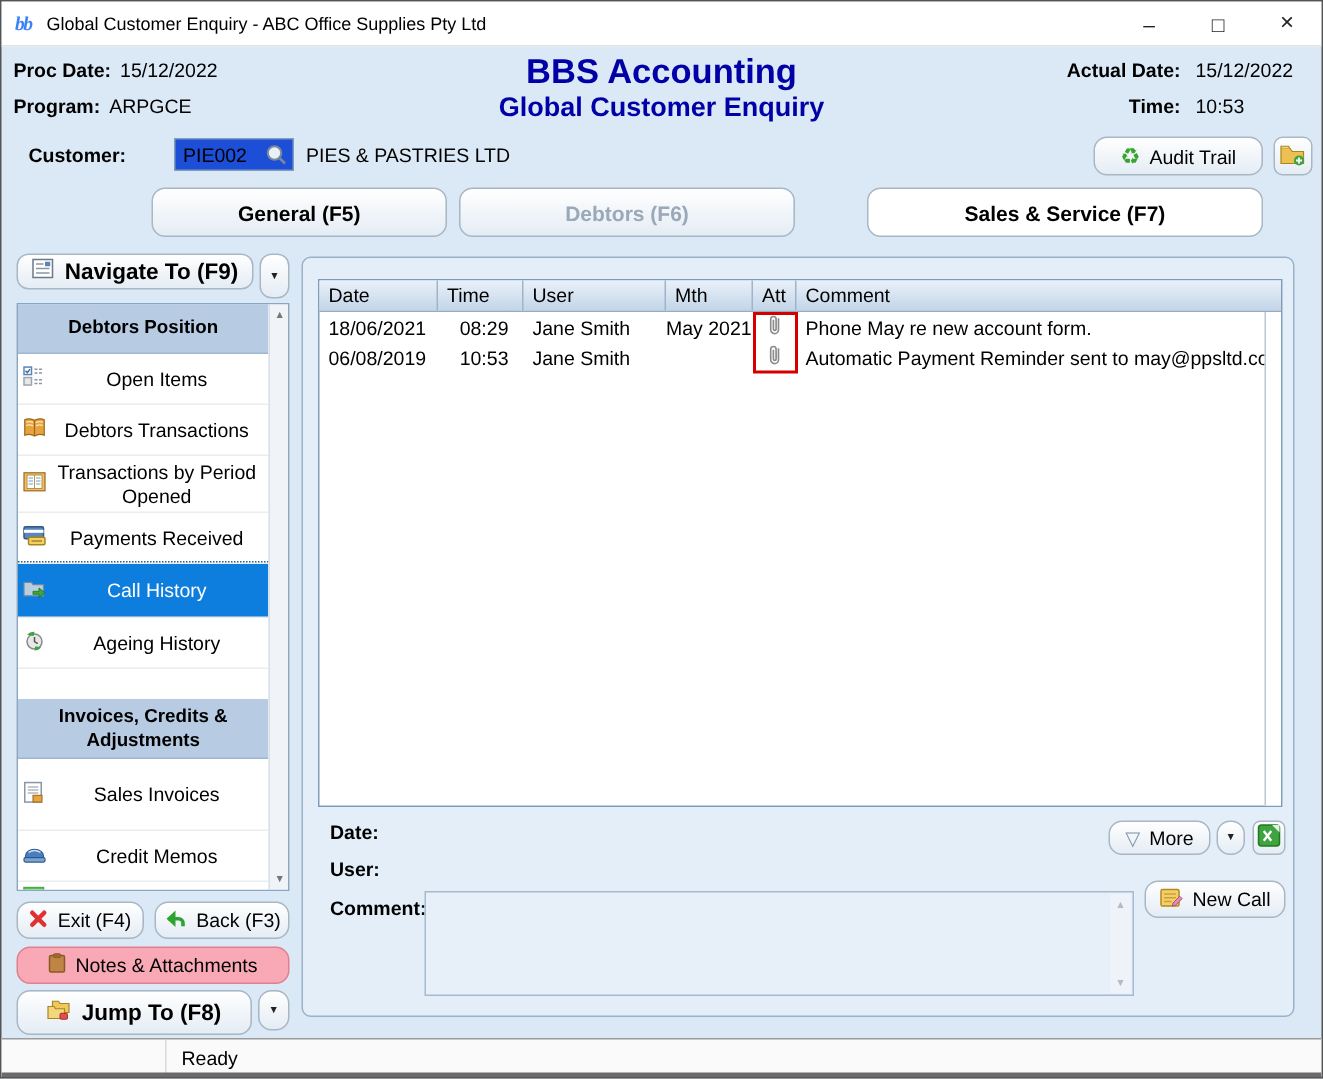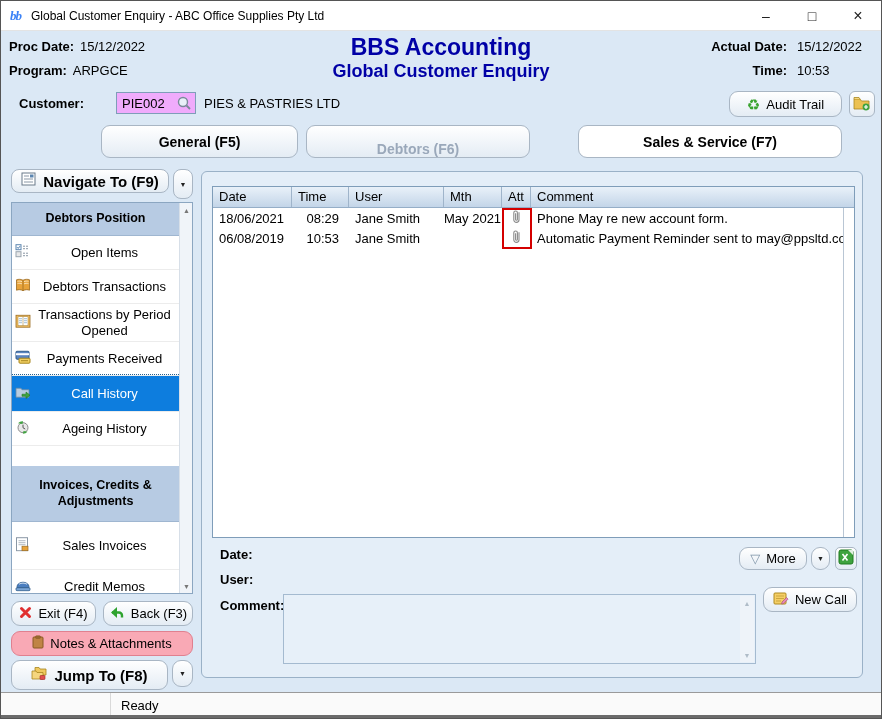--- a/index.html
+++ b/index.html
@@ -18,21 +18,21 @@
   
   .hline{position:absolute;font-size:13px;display:flex;gap:6px;}
   .blab{font-weight:bold;}
   .app-title{position:absolute;left:0;right:0;top:33px;text-align:center;
              font-size:23px;font-weight:bold;color:#0000a6;}
   .app-subtitle{position:absolute;left:0;right:0;top:60px;text-align:center;
                 font-size:18px;font-weight:bold;color:#0000a6;}
   .hr-row{position:absolute;right:8px;display:flex;font-size:13px;}
   .hr-val{width:76px;text-align:left;margin-left:10px;}
   
-  .cust-input{position:absolute;left:115px;top:91px;width:80px;height:22px;background:#f0abfc;
+  .cust-input{position:absolute;left:115px;top:91px;width:80px;height:22px;background:#1d4ed8;
               border:1px solid #7f9db9;display:flex;align-items:center;padding-left:5px;font-size:13px;}
   .mag{position:absolute;right:2px;top:2px;}
   .btn{display:flex;align-items:center;justify-content:center;gap:6px;
        background:linear-gradient(#ffffff,#e4ecf4);border:1px solid #a9b6c4;
        border-radius:9px;font-size:13px;color:#000;position:absolute;}
   .recycle{color:#3aa32f;font-size:15px;line-height:1;}
   
   .tab{height:33px;border-radius:9px;font-weight:bold;font-size:14px;top:124px;}
   .tab.disabled{color:#9aa8ba;}
   .tab.active{background:#fff;}
@@ -152,21 +152,21 @@
         <path d="M1 4V2.5h5L7 4" fill="#f5d67e" stroke="#a8861f" stroke-width="0.8"></path>
         <circle cx="13" cy="12" r="3.4" fill="#3fa33f"></circle>
         <path d="M13 10v4M11 12h4" stroke="#fff" stroke-width="1.2"></path>
       </svg>
     </span>
   </div>
 
   <div class="btn tab" style="left:100px;width:197px;">
     <span>General (F5)</span>
   </div>
-  <div class="btn tab disabled" style="left:305px;width:224px;align-items:flex-end;">
+  <div class="btn tab disabled" style="left:305px;width:224px;">
     <span>Debtors (F6)</span>
   </div>
   <div class="btn tab active" style="left:577px;width:264px;">
     <span>Sales &amp; Service (F7)</span>
   </div>
 
   <div class="btn" style="left:10px;top:168px;width:158px;height:24px;border-radius:8px;">
     <span>
       <svg width="16" height="15" viewBox="0 0 16 15">
         <rect x="1" y="1" width="13" height="12" fill="#fff" stroke="#6a7a8a"></rect>
@@ -253,21 +253,21 @@
             <path d="M8 5v3l2.2 1.4" fill="none" stroke="#555" stroke-width="1"></path>
             <path d="M3 3.5A6 6 0 0 1 8 1.5l-.5 2.8z" fill="#3fa33f"></path>
             <path d="M12.5 12A6 6 0 0 1 8 14l.5-2.8z" fill="#3fa33f"></path>
           </svg>
         </span>
         <span>Ageing History</span>
       </div>
 
       <div class="nav-gap" style="height:20px;"></div>
 
-      <div class="nav-head" style="height:56px;">Invoices, Credits &amp; Adjustments</div>
+      <div class="nav-head" style="height:40px;">Invoices, Credits &amp; Adjustments</div>
 
       <div class="nav-item" style="height:48px;">
         <span class="ico">
           <svg width="15" height="15" viewBox="0 0 15 15">
             <rect x="1.5" y="1" width="11" height="13" fill="#fff" stroke="#8a97a5"></rect>
             <line x1="3.5" y1="4" x2="10.5" y2="4" stroke="#b0b8c0"></line>
             <line x1="3.5" y1="6" x2="10.5" y2="6" stroke="#b0b8c0"></line>
             <line x1="3.5" y1="8" x2="10.5" y2="8" stroke="#b0b8c0"></line>
             <rect x="7" y="9.5" width="6" height="4.5" fill="#e8a33a" stroke="#9a6a20" stroke-width="0.7"></rect>
           </svg>

